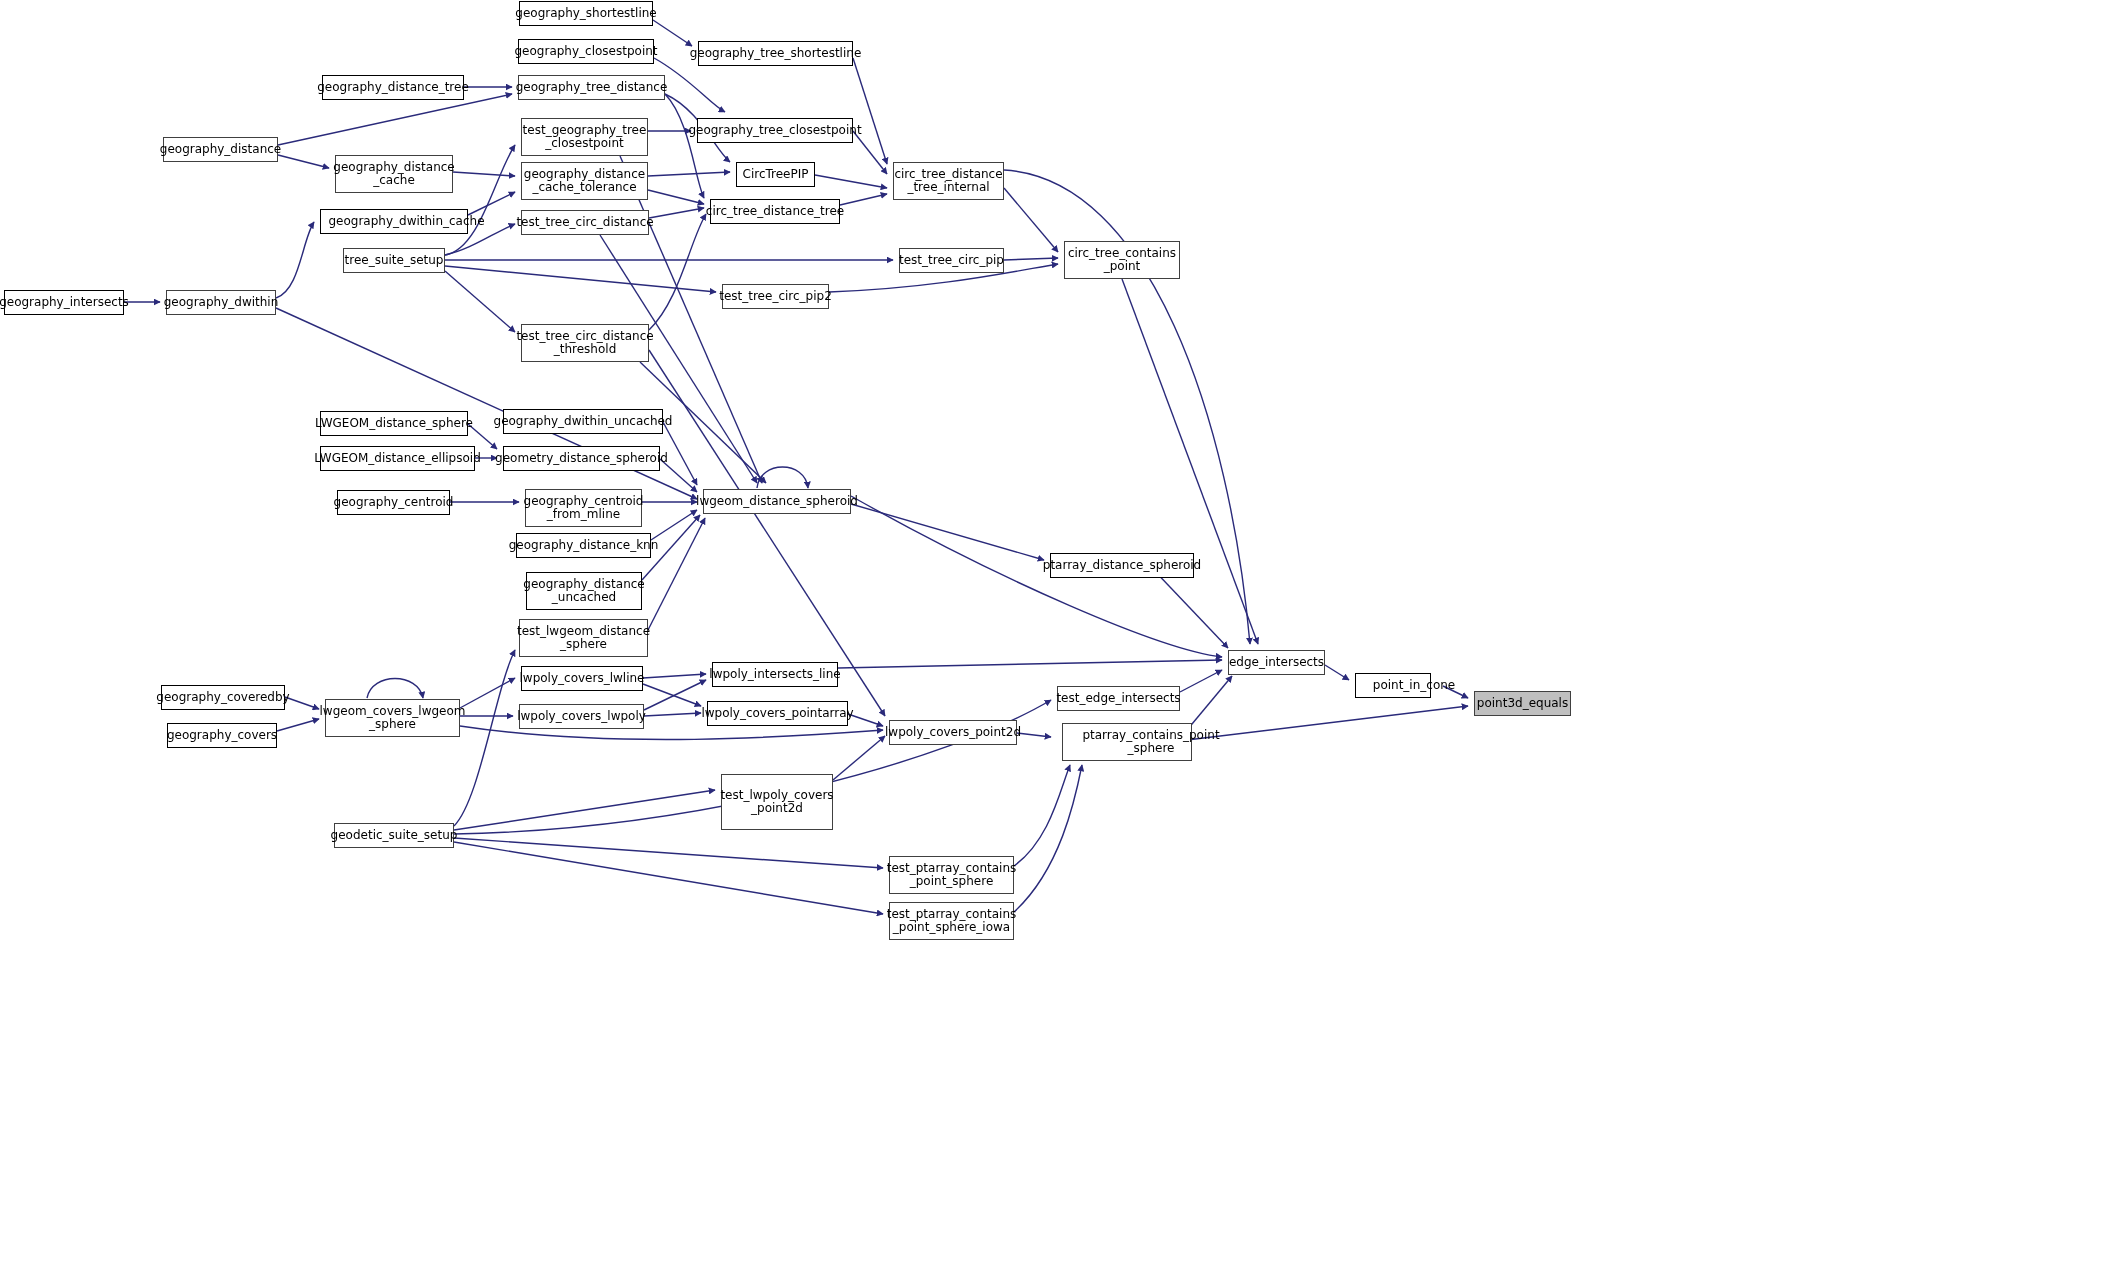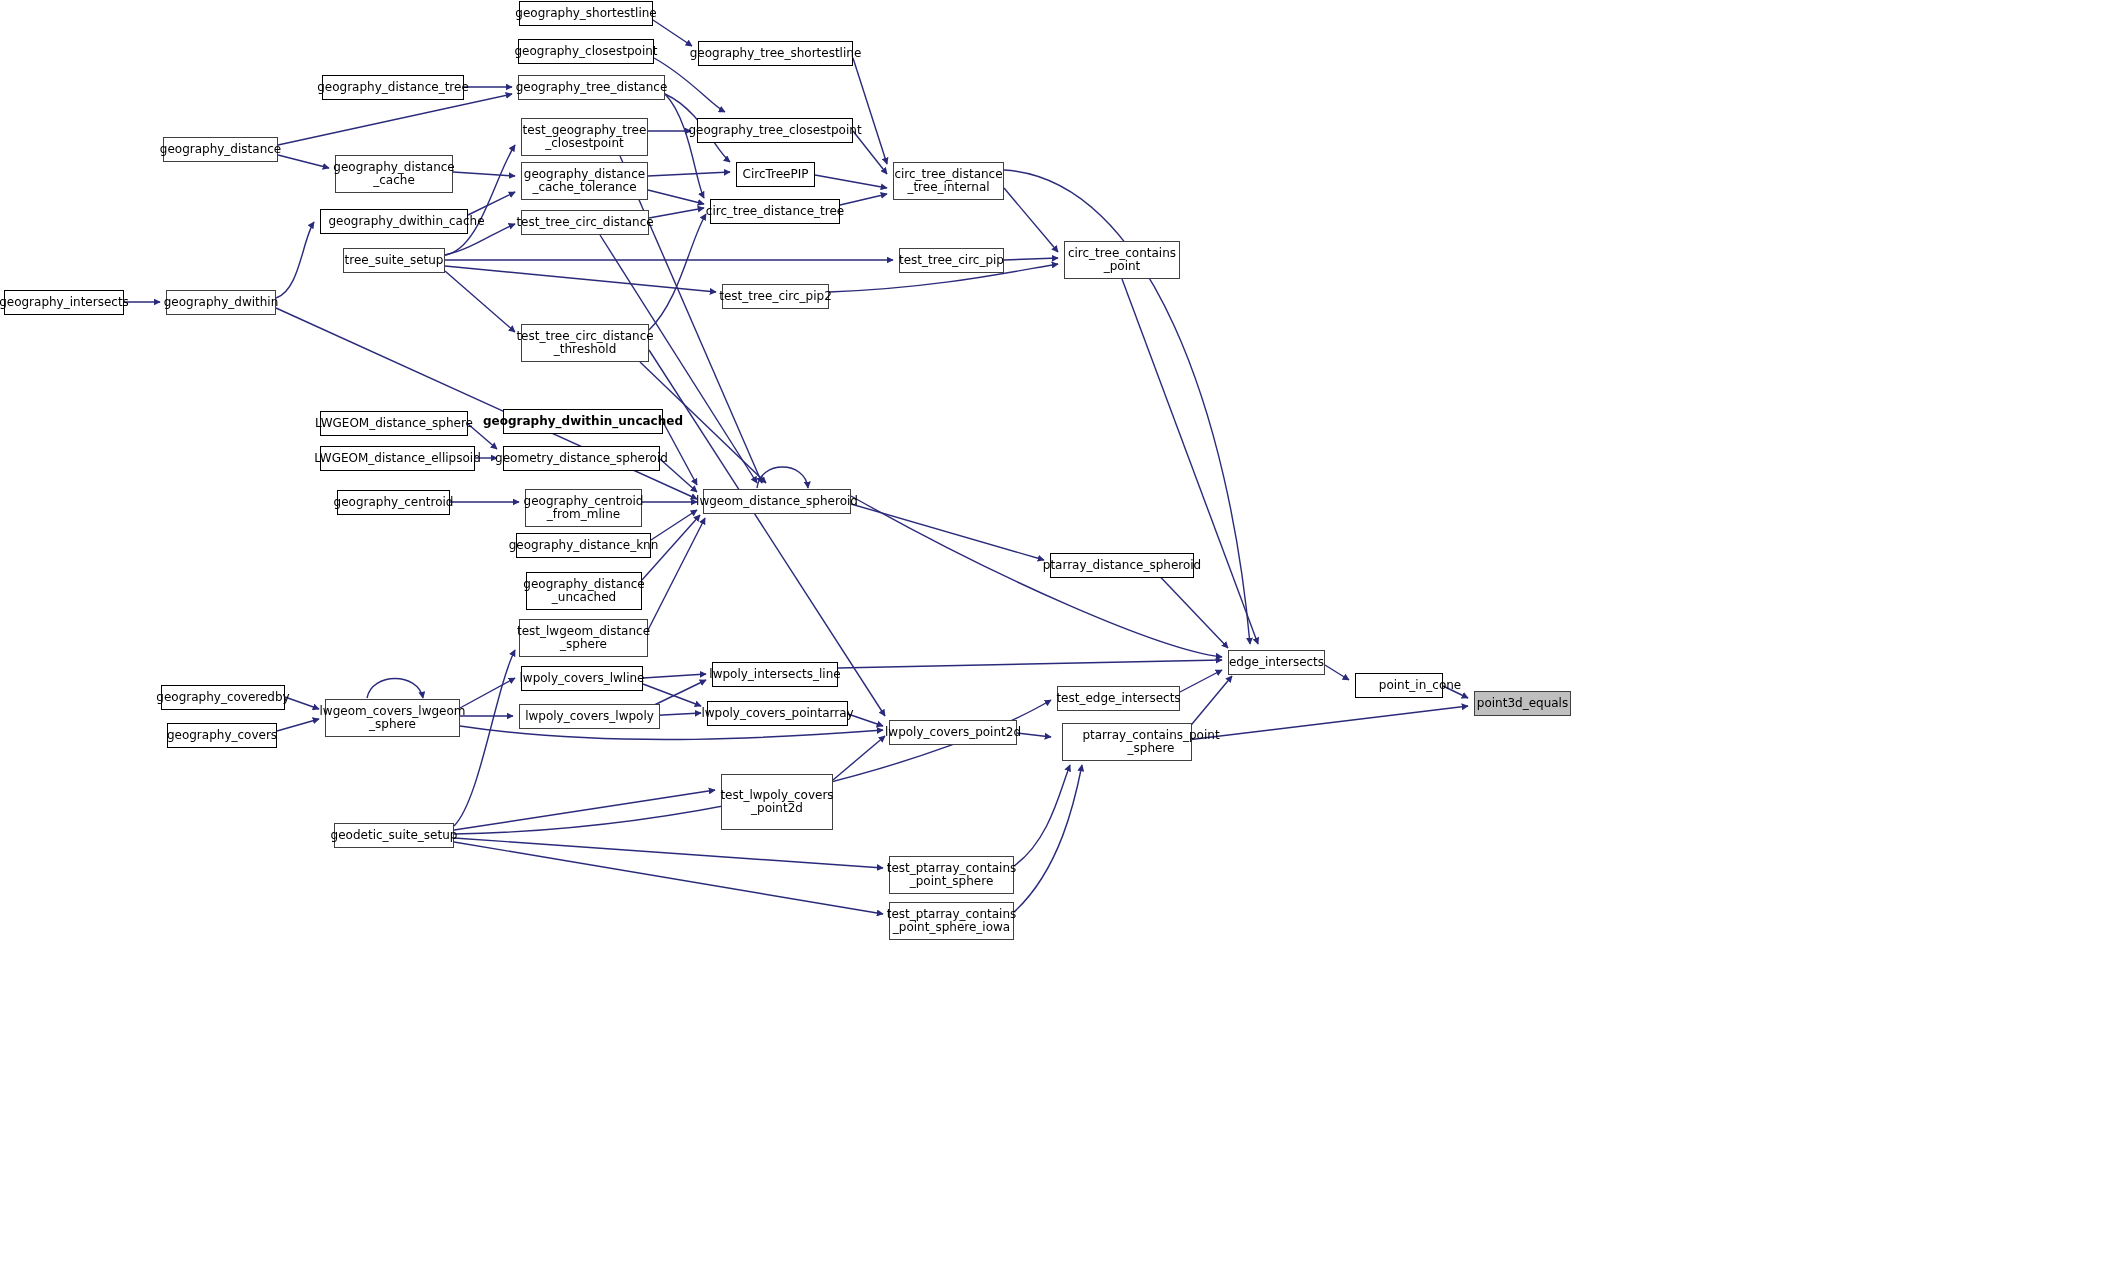--- a/index.html
+++ b/index.html
@@ -126,47 +126,47 @@
       <div class="node " style="left: 710px; top: 199px; width: 130px; height: 25px;"><span class="nlabel">circ_tree_distance_tree</span></div>
       <div class="node thick" style="left: 899px; top: 248px; width: 105px; height: 25px;"><span class="nlabel">test_tree_circ_pip</span></div>
       <div class="node thick" style="left: 722px; top: 284px; width: 107px; height: 25px;"><span class="nlabel">test_tree_circ_pip2</span></div>
       <div class="node thick" style="left: 893px; top: 162px; width: 111px; height: 38px;"><span class="nlabel">circ_tree_distance
 _tree_internal</span></div>
       <div class="node thick" style="left: 1064px; top: 241px; width: 116px; height: 38px;"><span class="nlabel">circ_tree_contains
 _point</span></div>
       <div class="node " style="left: 320px; top: 411px; width: 148px; height: 25px;"><span class="nlabel">LWGEOM_distance_sphere</span></div>
       <div class="node " style="left: 320px; top: 446px; width: 155px; height: 25px;"><span class="nlabel">LWGEOM_distance_ellipsoid</span></div>
       <div class="node " style="left: 337px; top: 490px; width: 113px; height: 25px;"><span class="nlabel">geography_centroid</span></div>
-      <div class="node " style="left: 503px; top: 409px; width: 160px; height: 25px; font-weight: bold;"><span class="nlabel">geography_dwithin_uncached</span></div>
+      <div class="node " style="left: 503px; top: 409px; width: 160px; height: 25px;"><span class="nlabel">geography_dwithin_uncached</span></div>
       <div class="node " style="left: 503px; top: 446px; width: 157px; height: 25px;"><span class="nlabel">geometry_distance_spheroid</span></div>
       <div class="node thick" style="left: 525px; top: 489px; width: 117px; height: 38px;"><span class="nlabel">geography_centroid
 _from_mline</span></div>
       <div class="node " style="left: 516px; top: 533px; width: 135px; height: 25px;"><span class="nlabel">geography_distance_knn</span></div>
       <div class="node " style="left: 526px; top: 572px; width: 116px; height: 38px;"><span class="nlabel">geography_distance
 _uncached</span></div>
       <div class="node thick" style="left: 519px; top: 619px; width: 129px; height: 38px;"><span class="nlabel">test_lwgeom_distance
 _sphere</span></div>
       <div class="node thick" style="left: 703px; top: 489px; width: 148px; height: 25px;"><span class="nlabel">lwgeom_distance_spheroid</span></div>
       <div class="node " style="left: 1050px; top: 553px; width: 144px; height: 25px;"><span class="nlabel">ptarray_distance_spheroid</span></div>
       <div class="node " style="left: 161px; top: 685px; width: 124px; height: 25px; text-align: center;"><span class="nlabel">geography_coveredby</span></div>
       <div class="node " style="left: 167px; top: 723px; width: 110px; height: 25px;"><span class="nlabel">geography_covers</span></div>
       <div class="node thick" style="left: 325px; top: 699px; width: 135px; height: 38px;"><span class="nlabel">lwgeom_covers_lwgeom
 _sphere</span></div>
       <div class="node " style="left: 521px; top: 666px; width: 122px; height: 25px;"><span class="nlabel">lwpoly_covers_lwline</span></div>
-      <div class="node thick" style="left: 519px; top: 704px; width: 141px; height: 25px;"><span class="nlabel">lwpoly_covers_lwpoly</span></div>
+      <div class="node thick" style="left: 519px; top: 704px; width: 125px; height: 25px;"><span class="nlabel">lwpoly_covers_lwpoly</span></div>
       <div class="node thick" style="left: 721px; top: 774px; width: 112px; height: 56px;"><span class="nlabel">test_lwpoly_covers
 _point2d</span></div>
       <div class="node thick" style="left: 334px; top: 823px; width: 120px; height: 25px;"><span class="nlabel">geodetic_suite_setup</span></div>
       <div class="node " style="left: 712px; top: 662px; width: 126px; height: 25px;"><span class="nlabel">lwpoly_intersects_line</span></div>
       <div class="node " style="left: 707px; top: 701px; width: 141px; height: 25px;"><span class="nlabel">lwpoly_covers_pointarray</span></div>
       <div class="node thick" style="left: 889px; top: 720px; width: 128px; height: 25px;"><span class="nlabel">lwpoly_covers_point2d</span></div>
       <div class="node thick" style="left: 1057px; top: 686px; width: 123px; height: 25px;"><span class="nlabel">test_edge_intersects</span></div>
       <div class="node thick" style="left: 1062px; top: 723px; width: 130px; height: 38px; padding-left: 48px;"><span class="nlabel">ptarray_contains_point
 _sphere</span></div>
       <div class="node thick" style="left: 889px; top: 856px; width: 125px; height: 38px;"><span class="nlabel">test_ptarray_contains
 _point_sphere</span></div>
       <div class="node thick" style="left: 889px; top: 902px; width: 125px; height: 38px;"><span class="nlabel">test_ptarray_contains
 _point_sphere_iowa</span></div>
       <div class="node thick" style="left: 1228px; top: 650px; width: 97px; height: 25px;"><span class="nlabel">edge_intersects</span></div>
-      <div class="node " style="left: 1355px; top: 673px; width: 88px; height: 25px; padding-left: 42px;"><span class="nlabel">point_in_cone</span></div>
+      <div class="node " style="left: 1355px; top: 673px; width: 76px; height: 25px; padding-left: 42px;"><span class="nlabel">point_in_cone</span></div>
       <div class="node current" style="left: 1474px; top: 691px; width: 97px; height: 25px;"><span class="nlabel">point3d_equals</span></div>
     </div>
 </div>
 
 </body></html>

